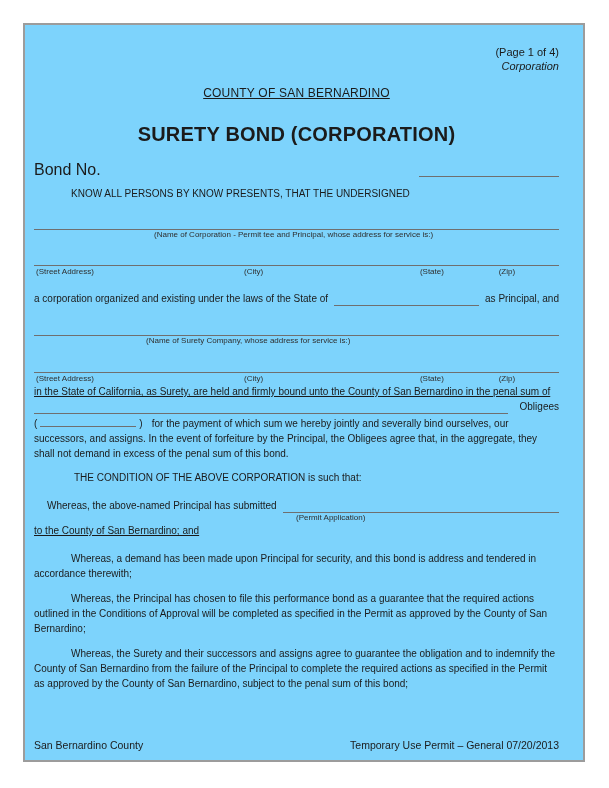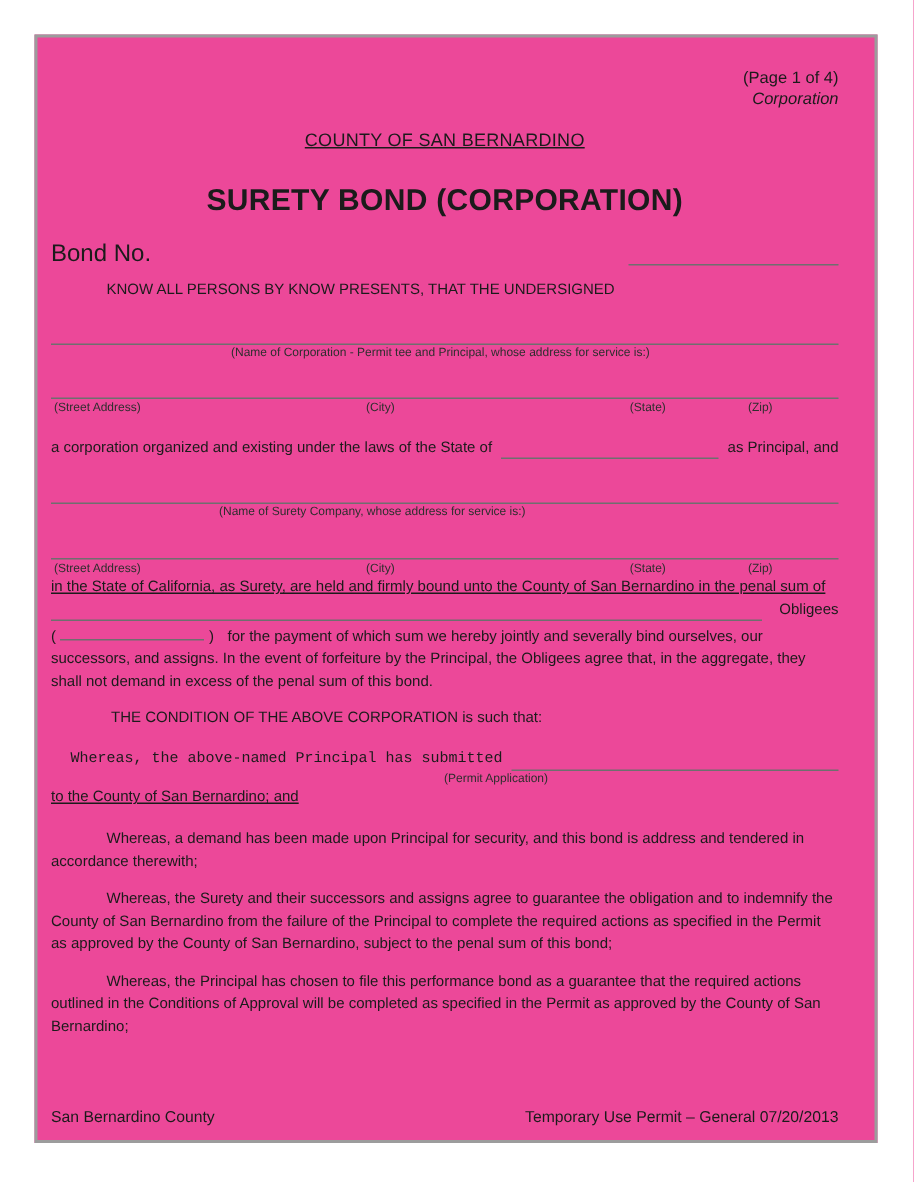--- a/index.html
+++ b/index.html
@@ -3,21 +3,21 @@
 <meta charset="utf-8">
 <style>
   html,body{margin:0;padding:0;}
   body{
     width:609px;height:788px;background:#ffffff;position:relative;
     font-family:"Liberation Sans", sans-serif;color:#1b1b1b;
     -webkit-font-smoothing:antialiased;
   }
   .sheet{
     position:absolute;left:23px;top:23px;width:562px;height:739px;
-    box-sizing:border-box;border:2px solid #9c9c9c;background:#ec4899;
+    box-sizing:border-box;border:2px solid #9c9c9c;background:#7dd3fc;
     padding:0 24px 0 9px;font-size:10px;line-height:15px;
   }
   .hdr-right{margin-top:20px;text-align:right;font-size:11px;line-height:14px;}
   .italic{font-style:italic;}
   .county{margin-top:13px;text-align:center;font-weight:normal;font-size:12px;text-decoration:underline;letter-spacing:.2px;}
   .title{margin-top:21px;text-align:center;font-weight:bold;font-size:20px;line-height:24px;letter-spacing:.2px;}
   .bond-row{margin-top:16px;display:flex;justify-content:space-between;align-items:flex-end;font-size:16px;}
   .bond-row .lbl{white-space:nowrap;margin-right:7px;}
   .blank{display:inline-block;border-bottom:1px solid #6f6f6f;height:12px;vertical-align:baseline;}
   .fill{flex:1;border-bottom:1px solid #6f6f6f;height:12px;margin:0 6px;}
@@ -34,21 +34,21 @@
   .flexline{display:flex;align-items:flex-end;}
   .flexline .t{white-space:nowrap;}
   .m14{margin-top:14px;}
   .m2{margin-top:2px;}
   .line{margin-top:0;text-decoration:underline;}
   .dollars-row{display:flex;align-items:flex-end;}
   .dollars-row .t{white-space:nowrap;margin-left:6px;}
   .paren-para .pblank{width:96px;margin:0 3px;}
   .paren-para .gap{display:inline-block;width:9px;}
   .condition{margin-top:9px;padding-left:40px;}
-  .whereas1{display:flex;align-items:flex-end;margin-top:13px;font-family:Liberation Mono, monospace;}
+  .whereas1{display:flex;align-items:flex-end;margin-top:13px;}
   .whereas1 .t{white-space:nowrap;padding-left:13px;}
   .permit-cap{margin-left:262px;}
   .para{margin-top:10px;text-indent:37px;}
   .footer{
     position:absolute;left:9px;right:24px;bottom:7px;
     display:flex;justify-content:space-between;font-size:10.5px;
   }
 </style>
 </head>
 <body>
@@ -121,22 +121,22 @@
     <span class="t">Whereas, the above-named Principal has submitted</span>
     <span class="fill" style="margin-right:0;"></span>
   </div>
   <div class="cap">
     <span class="cap-inline permit-cap">(Permit Application)</span>
   </div>
   <div class="line">to the County of San Bernardino; and</div>
 
   <div class="para" style="margin-top:13px;">Whereas, a demand has been made upon Principal for security, and this bond is address and tendered in accordance therewith;</div>
 
+  <div class="para">Whereas, the Principal has chosen to file this performance bond as a guarantee that the required actions outlined in the Conditions of Approval will be completed as specified in the Permit as approved by the County of San Bernardino;</div>
+
   <div class="para">Whereas, the Surety and their successors and assigns agree to guarantee the obligation and to indemnify the County of San Bernardino from the failure of the Principal to complete the required actions as specified in the Permit as approved by the County of San Bernardino, subject to the penal sum of this bond;</div>
-
-  <div class="para">Whereas, the Principal has chosen to file this performance bond as a guarantee that the required actions outlined in the Conditions of Approval will be completed as specified in the Permit as approved by the County of San Bernardino;</div>
 
   <div class="footer">
     <span>San Bernardino County</span>
     <span>Temporary Use Permit – General 07/20/2013</span>
   </div>
 
 </div>
 
 </body></html>

